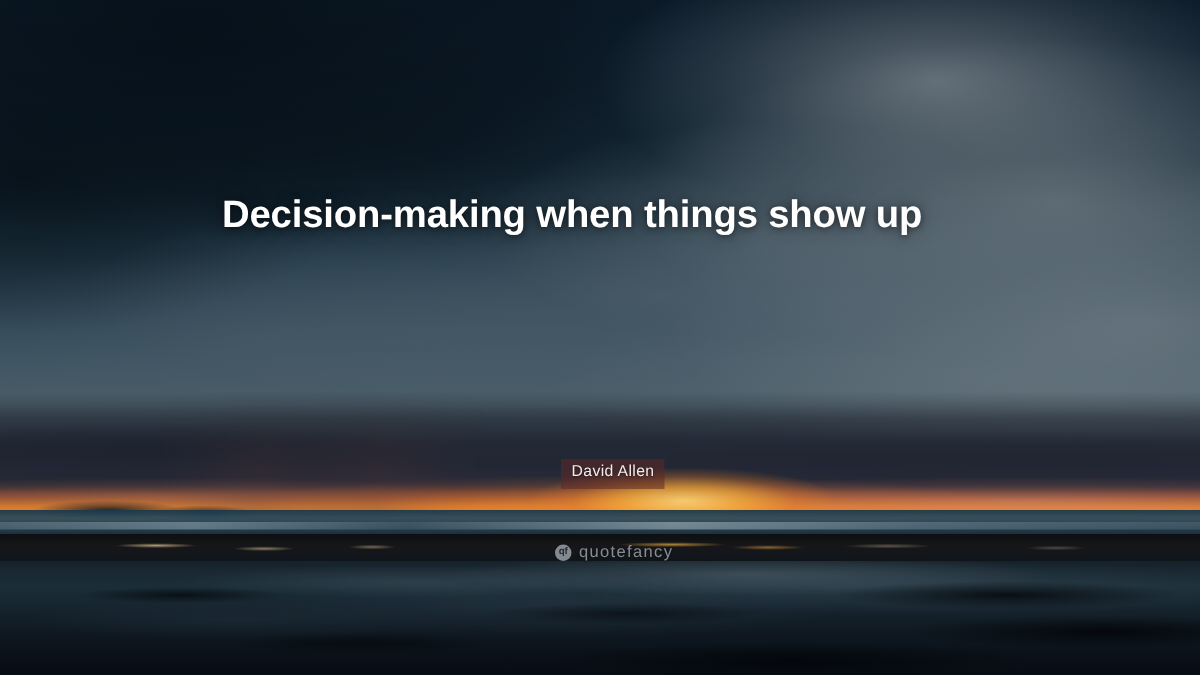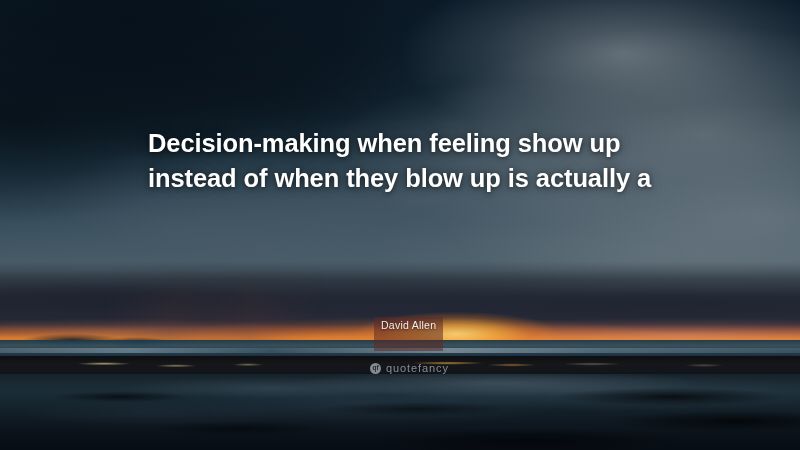--- a/index.html
+++ b/index.html
@@ -212,27 +212,27 @@
     font-weight: 700;
     letter-spacing: -0.1px;
     white-space: nowrap;
     text-shadow: 0 1px 5px rgba(0,0,0,0.55), 0 0 14px rgba(0,0,0,0.32);
   }
 
   
   #author {
     position: absolute;
     left: 374px;
-    top: 317px;
+    top: 306px;
     z-index: 22;
     color: #f2eceb;
     font-size: 10.5px;
     font-weight: 400;
     letter-spacing: 0.25px;
-    padding: 2px 7px 20px 7px;
+    padding: 2px 7px 6px 7px;
     background: rgba(92,42,38,0.55);
     text-shadow: 0 1px 2px rgba(0,0,0,0.5);
     white-space: nowrap;
   }
 
   
   #watermark {
     position: absolute;
     left: 370px;
     top: 362px;
@@ -276,22 +276,21 @@
   <div id="surf"></div>
   <div id="reef-bar"></div>
   <div id="shore-lights"></div>
   <div id="flats"></div>
   <div id="flats-sheen"></div>
   <div id="flats-debris"></div>
 
   <div class="layer" id="scrim"></div>
 
   <div id="quote-block">
-    <div class="quote-line">Decision-making when feeling show up</div>
-    <div class="quote-line">instead of when they blow up is actually a</div>
+    <div class="quote-line">Decision-making when things show up</div>
   </div>
 
   <div id="author">David Allen</div>
 
   <div id="watermark">
     <span id="watermark-logo">qf</span>
     <span id="watermark-text">quotefancy</span>
   </div>
 
 </div>

